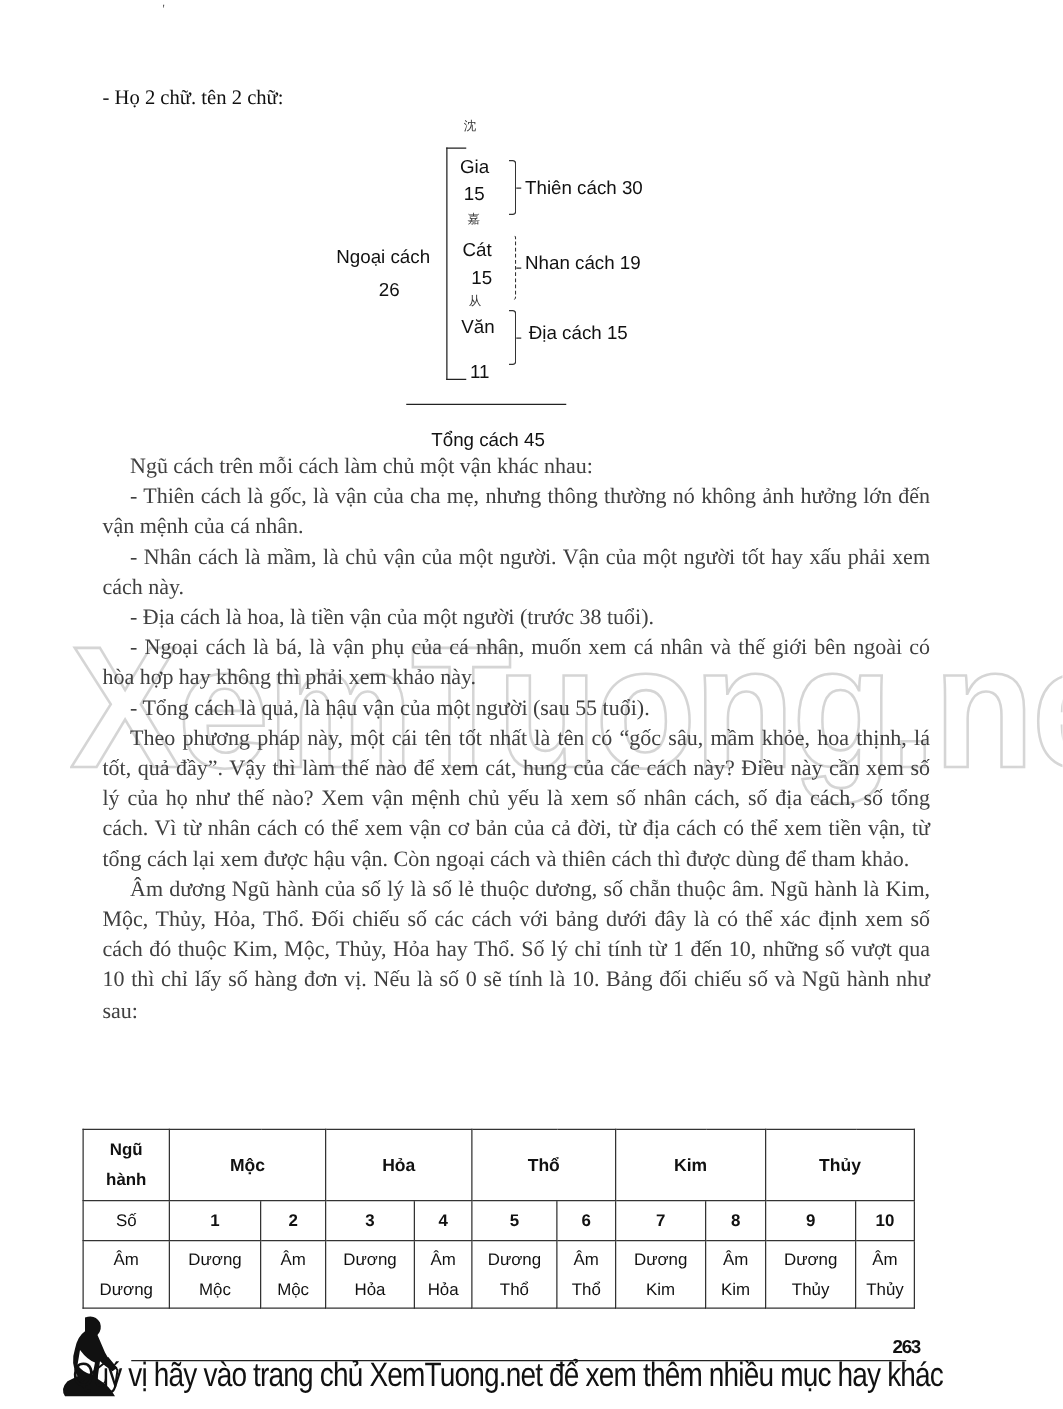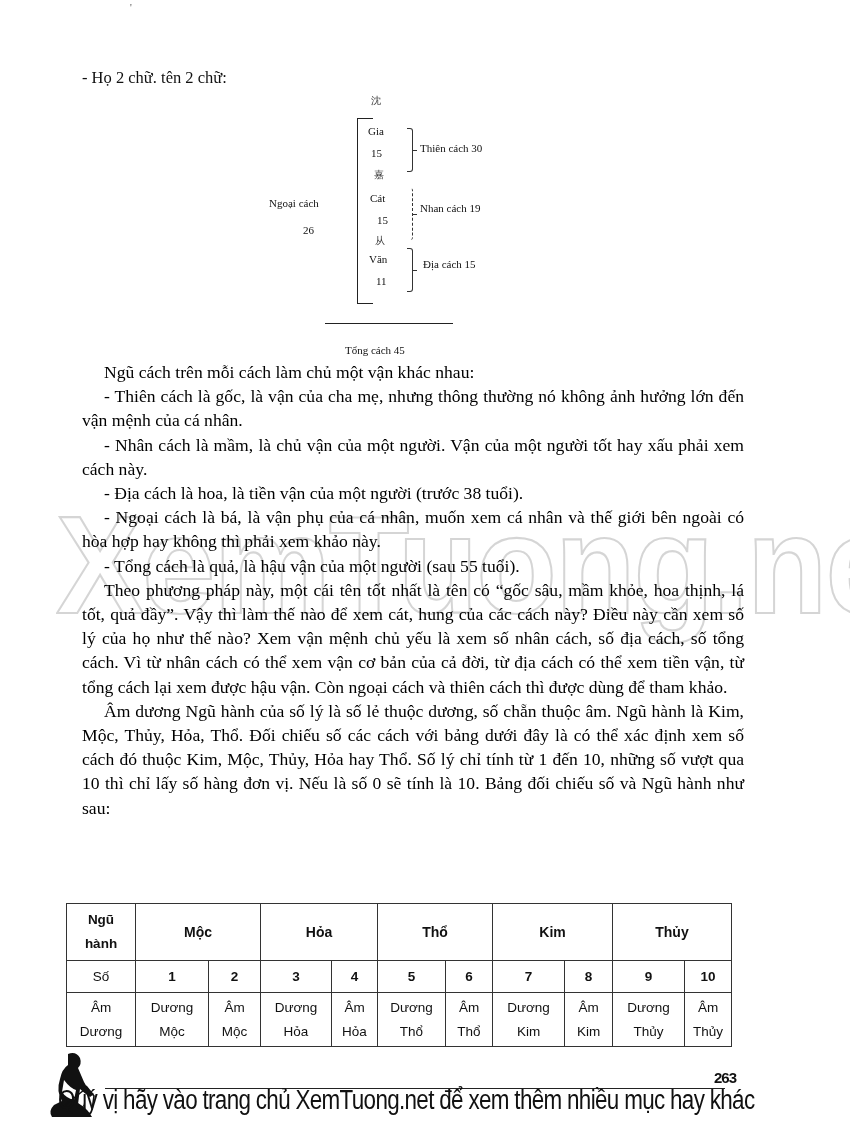--- a/index.html
+++ b/index.html
@@ -4,30 +4,30 @@
   <style>
     html, body { margin: 0; padding: 0; background: #ffffff; }
     body { width: 850px; height: 1127px; position: relative; overflow: hidden; color: #111; }
 
     .tick-mark { position: absolute; left: 130px; top: 2px; font-size: 10px; color: #444; }
 
     .heading-line { position: absolute; left: 82px; top: 68px; font-size: 16.5px; font-family: "Liberation Serif", serif; }
 
     
     .diagram { position: absolute; left: 0; top: 0; width: 850px; height: 360px; }
-    .dg { position: absolute; font-family: Liberation Serif, serif; font-size: 11px; white-space: nowrap; }
+    .dg { position: absolute; font-family: Liberation Sans, sans-serif; font-size: 15px; white-space: nowrap; }
     .dg-small { position: absolute; font-size: 10px; color: #333; font-family: "DejaVu Serif", serif; }
     .vline { position: absolute; border-left: 1.5px solid #222; }
     .hline { position: absolute; border-top: 1.5px solid #222; }
     .rbrace { position: absolute; width: 5px; border-right: 1.2px solid #333; border-top: 1.2px solid #333; border-bottom: 1.2px solid #333; border-radius: 0 3px 3px 0; }
     .rbrace::after { content: ""; position: absolute; right: -5px; top: 50%; width: 4px; border-top: 1.2px solid #333; }
     .rbrace.dotted { border-right-style: dashed; border-top: none; border-bottom: none; }
 
     
-    .body-text { position: absolute; left: 82px; width: 662px; font-family: "Liberation Serif", serif; font-size: 17.6px; line-height: 24.2px; color: #000000; text-align: justify; }
+    .body-text { position: absolute; left: 82px; width: 662px; font-family: "Liberation Serif", serif; font-size: 17.6px; line-height: 24.2px; color: #404040; text-align: justify; }
     .p { margin: 0; }
     .indent { text-indent: 22px; }
 
     
     .watermark { position: absolute; left: 56px; top: 500px; font-family: "Liberation Sans", sans-serif; font-weight: bold; font-size: 132px; letter-spacing: -2px; color: transparent; -webkit-text-stroke: 2px #c8c8c8; opacity: 0.75; pointer-events: none; white-space: nowrap; line-height: 1; transform: scaleY(1.05); }
 
     
     .tbl { position: absolute; left: 66px; top: 903px; border-collapse: collapse; font-family: "Liberation Sans", sans-serif; font-size: 13.5px; }
     .tbl td { border: 1.3px solid #333; text-align: center; vertical-align: middle; padding: 0; line-height: 24px; }
     .tbl .hdr td { height: 56px; font-weight: bold; font-size: 14px; }
@@ -58,21 +58,21 @@
 
   <span class="dg" style="left:368px; top:125px;">Gia</span>
   <span class="dg" style="left:371px; top:147px;">15</span>
   <span class="dg-small" style="left:374px; top:168px;">嘉</span>
 
   <span class="dg" style="left:370px; top:192px;">Cát</span>
   <span class="dg" style="left:377px; top:214px;">15</span>
   <span class="dg-small" style="left:375px; top:234px;">从</span>
 
   <span class="dg" style="left:369px; top:253px;text-align:right;">Văn</span>
-  <span class="dg" style="left:376px; top:275px;">11</span>
+  <span class="dg" style="left:376px; top:289px;">11</span>
 
   <div class="rbrace" style="left:407px; top:128px; height:42px;"></div>
   <div class="rbrace dotted" style="left:407px; top:188px; height:52px;"></div>
   <div class="rbrace" style="left:407px; top:248px; height:42px;"></div>
 
   <span class="dg" style="left:420px; top:142px;">Thiên cách 30</span>
   <span class="dg" style="left:420px; top:202px;">Nhan cách 19</span>
   <span class="dg" style="left:423px; top:258px;text-align:center;">Địa cách 15</span>
 
   <span class="dg" style="left:269px; top:197px;">Ngoại cách</span>

